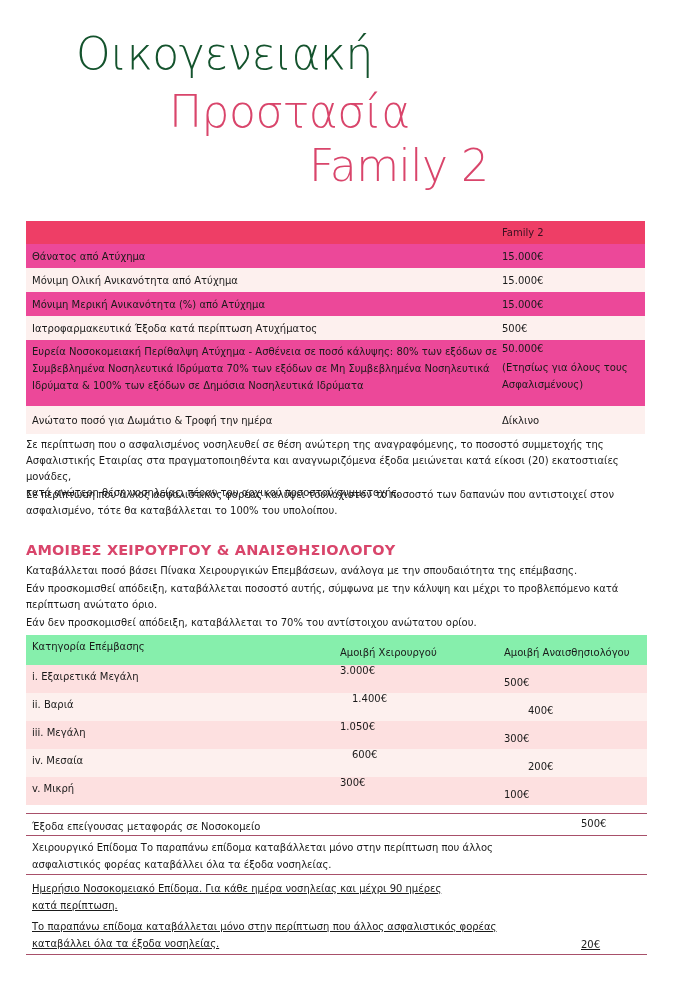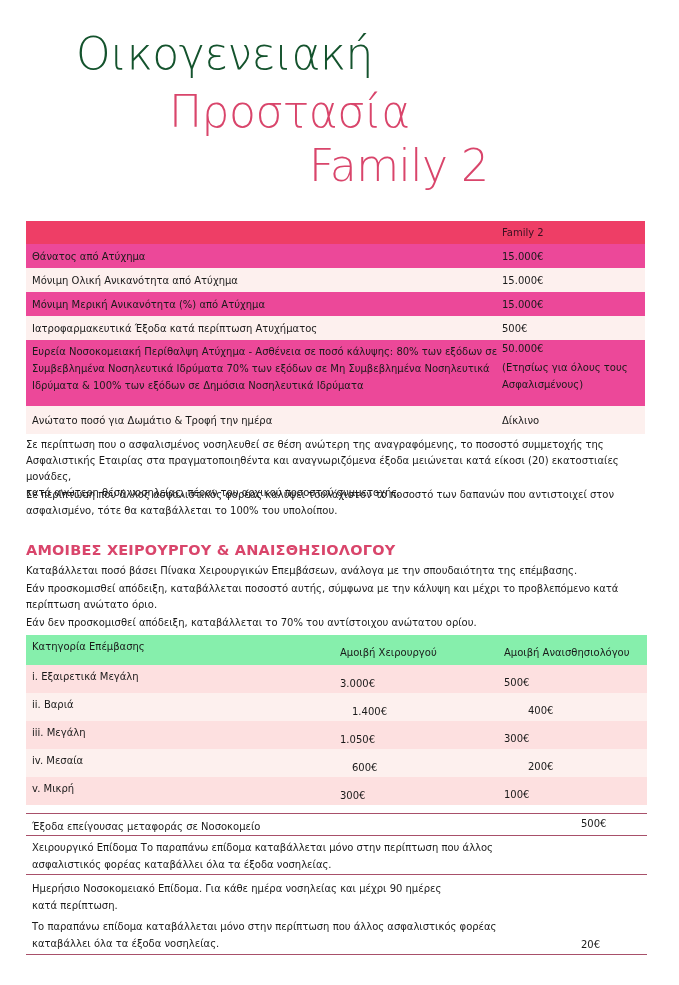--- a/index.html
+++ b/index.html
@@ -28,21 +28,21 @@
 
     .para { position: absolute; left: 26px; width: 630px; font-size: 10px; line-height: 16px; }
 
     .surg { position: absolute; left: 26px; width: 621px; font-size: 10px; }
     .surg .head { background: #86efac; height: 30px; display: flex; }
     .surg .head .h1 { flex: 0 0 314px; padding: 6px 0 0 6px; }
     .surg .head .h2 { flex: 0 0 164px; padding-top: 12px; }
     .surg .head .h3 { flex: 1; padding-top: 12px; }
     .surg .r { height: 28px; display: flex; }
     .surg .r .c1 { flex: 0 0 314px; padding: 6px 0 0 6px; }
-    .surg .r .c2 { flex: 0 0 164px; padding-top: 0; margin-top: 13px; }
+    .surg .r .c2 { flex: 0 0 164px; padding-top: 0; }
     .surg .r .c3 { flex: 1; padding-top: 12px; }
     .surg .r.odd { background: #fde0e0; }
     .surg .r.even { background: #fdf0ee; gap: 12px; }
 
     .extra { position: absolute; left: 26px; width: 621px; font-size: 10px; }
     .line { height: 1px; background: #a8506a; }
     .xrow { display: flex; justify-content: space-between; padding: 0 6px; }
     .xrow .lbl { line-height: 17px; }
     .xrow .val { width: 60px; }
   </style>
@@ -153,21 +153,21 @@
     <div class="val">500€</div>
   </div>
   <div class="line"></div>
   <div class="xrow" style="padding-top:3px;height:38px;">
     <div class="lbl">
       <div>Χειρουργικό Επίδομα Το παραπάνω επίδομα καταβάλλεται μόνο στην περίπτωση που άλλος</div>
       <div>ασφαλιστικός φορέας καταβάλλει όλα τα έξοδα νοσηλείας.</div>
     </div>
   </div>
   <div class="line"></div>
-  <div class="xrow" style="padding-top:5px;height:79px;">
+  <div class="xrow" style="padding-top:5px;height:79px;text-decoration:underline;">
     <div class="lbl">
       <div>Ημερήσιο Νοσοκομειακό Επίδομα. Για κάθε ημέρα νοσηλείας και μέχρι 90 ημέρες</div>
       <div style="margin-bottom:4px;">κατά περίπτωση.</div>
       <div>Το παραπάνω επίδομα καταβάλλεται μόνο στην περίπτωση που άλλος ασφαλιστικός φορέας</div>
       <div>καταβάλλει όλα τα έξοδα νοσηλείας.</div>
     </div>
     <div class="val" style="align-self:flex-end;padding-bottom:4px;">20€</div>
   </div>
   <div class="line"></div>
 </div>

